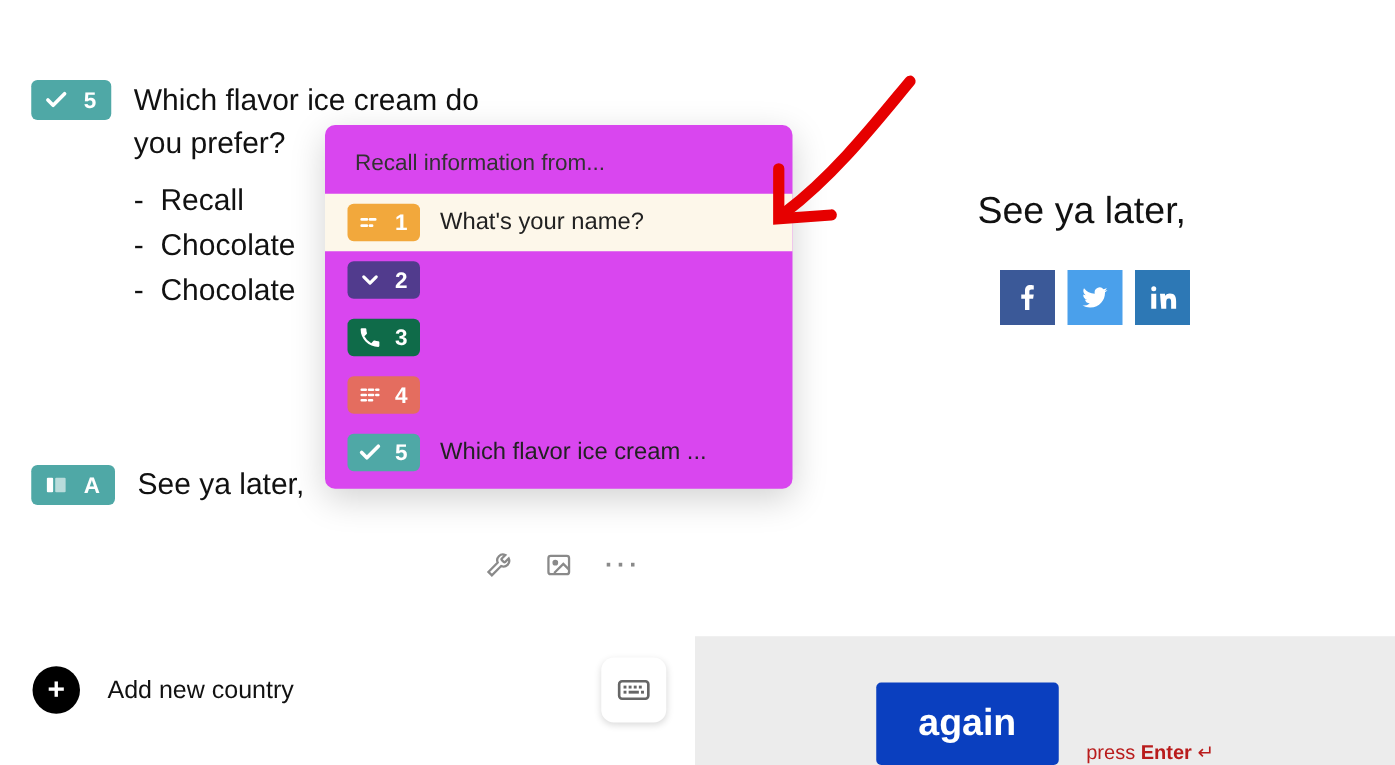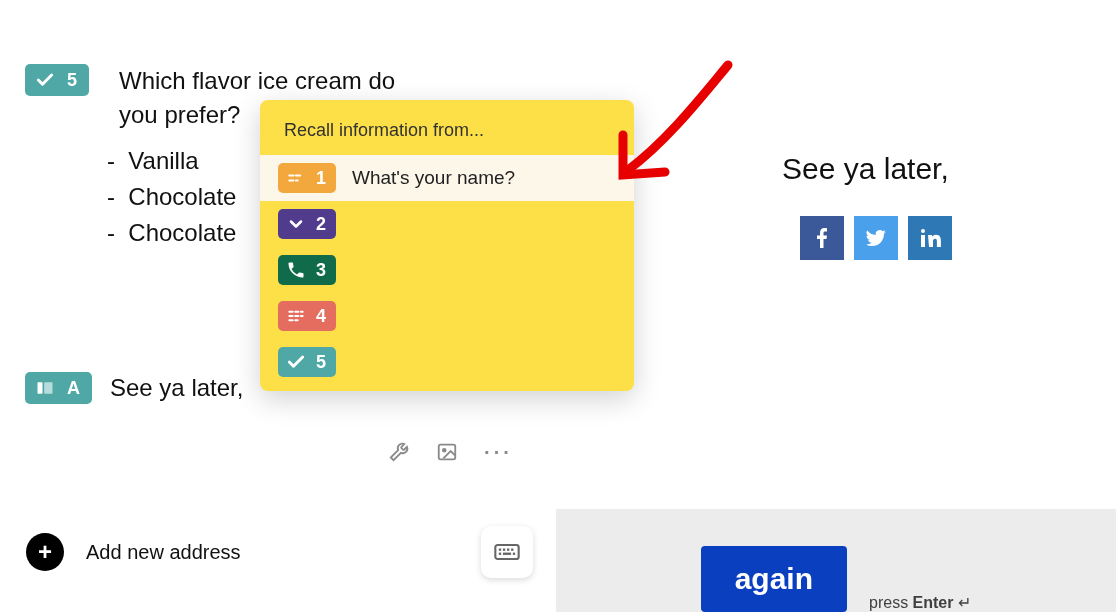--- a/index.html
+++ b/index.html
@@ -43,21 +43,20 @@
   .badge-orange { background:#f2a83c; }
   .badge-purple { background:#513b8d; }
   .badge-green  { background:#0f6b49; }
   .badge-coral  { background:#e46d5f; }
 
   .q5-text {
     font-size: 24px;
     line-height: 1.4;
     color:#111;
     max-width: 310px;
-    margin-left: 12px;
   }
   .options {
     margin-top: 12px;
     font-size: 24px;
     line-height: 1.5;
     color:#111;
   }
 
   
   .qa-block {
@@ -111,21 +110,21 @@
     display:flex; align-items:center; justify-content:center;
     color:#666;
     cursor:pointer;
   }
 
   
   .recall-pop {
     position: absolute;
     left: 260px; top: 100px;
     width: 374px;
-    background:#fde047;
+    background:#d946ef;
     border-radius: 8px;
     box-shadow: 0 8px 28px rgba(0,0,0,.18);
     padding-bottom: 6px;
     z-index: 50;
   }
   .recall-title {
     padding: 20px 24px 14px;
     font-size: 18px;
     color:#323232;
   }
@@ -187,21 +186,21 @@
   .again-btn {
     background:#0a3fbf;
     color:#fff;
     font-weight:800;
     font-size:30px;
     padding: 16px 34px;
     border:none;
     border-radius:4px;
     cursor:pointer;
   }
-  .press-hint { font-size:16px; color:#404040; }
+  .press-hint { font-size:16px; color:#b91c1c; }
   .press-hint b { font-weight:800; }
 
   
   .arrow-annot {
     position:absolute;
     left: 583px; top: 50px;
     width: 160px; height: 140px;
     z-index: 60;
     pointer-events: none;
   }
@@ -216,21 +215,21 @@
       <span class="icon">
         <svg viewBox="0 0 24 24" fill="none" stroke="white" stroke-width="3.5" stroke-linecap="round" stroke-linejoin="round">
             <polyline points="20 6 9 17 4 12"></polyline>
           </svg>
       </span>
       <span>5</span>
     </span>
     <div>
       <div class="q5-text">Which flavor ice cream do you prefer?</div>
       <div class="options">
-        <div>-&nbsp;&nbsp;<span>Vanilla</span></div>
+        <div>-&nbsp;&nbsp;<span>Recall</span></div>
         <div>-&nbsp;&nbsp;<span>Chocolate</span></div>
         <div>-&nbsp;&nbsp;<span>Chocolate</span></div>
       </div>
     </div>
   </div>
 
   <div class="qa-block">
     <span class="badge badge-teal">
       <span class="icon qa-icon">
         <svg viewBox="0 0 24 24" fill="white">
@@ -254,21 +253,21 @@
           <rect x="3" y="4" width="18" height="16" rx="2"></rect>
           <circle cx="9" cy="10" r="1.5" fill="#8a8a8a"></circle>
           <path d="M21 16l-5-5-8 8"></path>
         </svg>
     </span>
     <span class="tool" style="letter-spacing:3px; font-weight:900;">···</span>
   </div>
 
   <div class="add-new">
     <div class="add-btn">+</div>
-    <span class="add-label">Add new address</span>
+    <span class="add-label">Add new country</span>
   </div>
 
   <div class="kbd-chip">
     <svg width="28" height="28" viewBox="0 0 24 24" fill="#666">
         <rect x="2" y="6" width="20" height="12" rx="2" fill="none" stroke="#666" stroke-width="1.8"></rect>
         <rect x="5" y="9" width="2" height="2"></rect>
         <rect x="8.5" y="9" width="2" height="2"></rect>
         <rect x="12" y="9" width="2" height="2"></rect>
         <rect x="15.5" y="9" width="2" height="2"></rect>
         <rect x="5" y="12.5" width="2" height="2"></rect>
@@ -331,20 +330,21 @@
 
   <div class="recall-item">
     <span class="badge badge-teal">
       <span class="icon">
         <svg viewBox="0 0 24 24" fill="none" stroke="white" stroke-width="3.5" stroke-linecap="round" stroke-linejoin="round">
             <polyline points="20 6 9 17 4 12"></polyline>
           </svg>
       </span>
       <span class="num">5</span>
     </span>
+    <span class="recall-label">Which flavor ice cream ...</span>
   </div>
 </div>
 
 <svg class="arrow-annot" viewBox="0 0 160 140">
   <g stroke="#e60000" stroke-width="9" stroke-linecap="round" fill="none">
     <path d="M145 15 C120 45, 85 90, 45 120"></path>
     <path d="M40 85 L40 125 L82 122"></path>
   </g>
 </svg>
 

